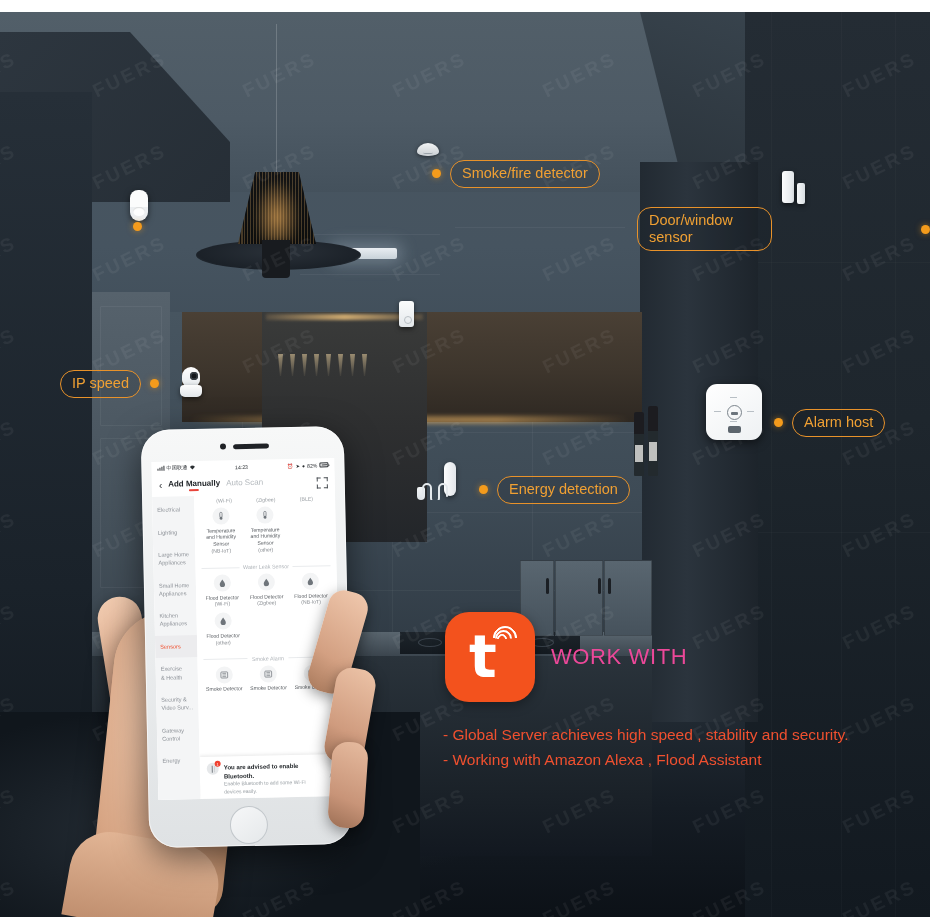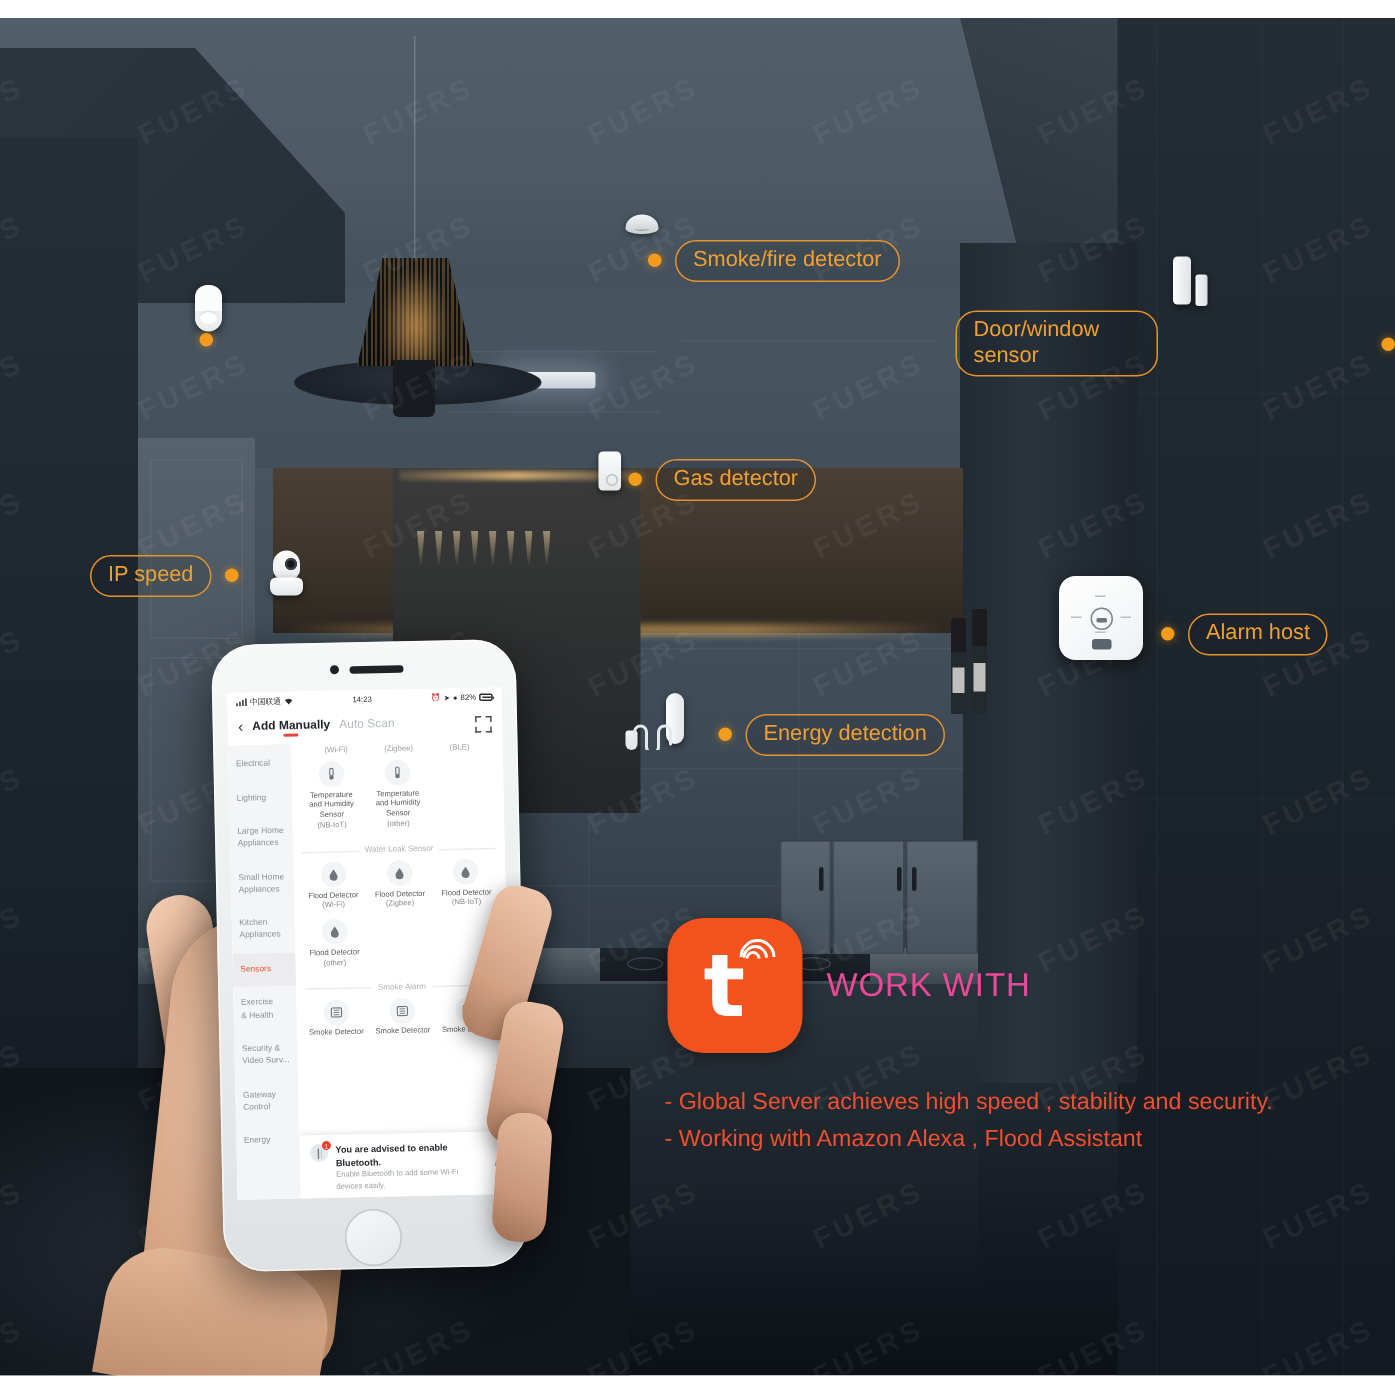--- a/index.html
+++ b/index.html
@@ -459,24 +459,20 @@
 
   <div class="callout rev" style="left:637px;top:207px;">
     <div class="dot" style="margin-left:140px;"></div>
     <div class="pill" style="white-space: pre-line;">Door/window sensor</div>
   </div>
 
   <div class="callout" style="left:133px;top:222px;">
     <div class="dot"></div>
   </div>
 
-  <div class="callout" style="left:419px;top:306px;">
-    <div class="dot"></div>
-    <div class="pill" style="white-space: pre-line;">Gas detector</div>
-  </div>
 
   <div class="callout rev" style="left:60px;top:370px;">
     <div class="dot"></div>
     <div class="pill" style="white-space: pre-line;">IP speed</div>
   </div>
 
   <div class="callout" style="left:774px;top:409px;">
     <div class="dot"></div>
     <div class="pill" style="white-space: pre-line;">Alarm host</div>
   </div>

